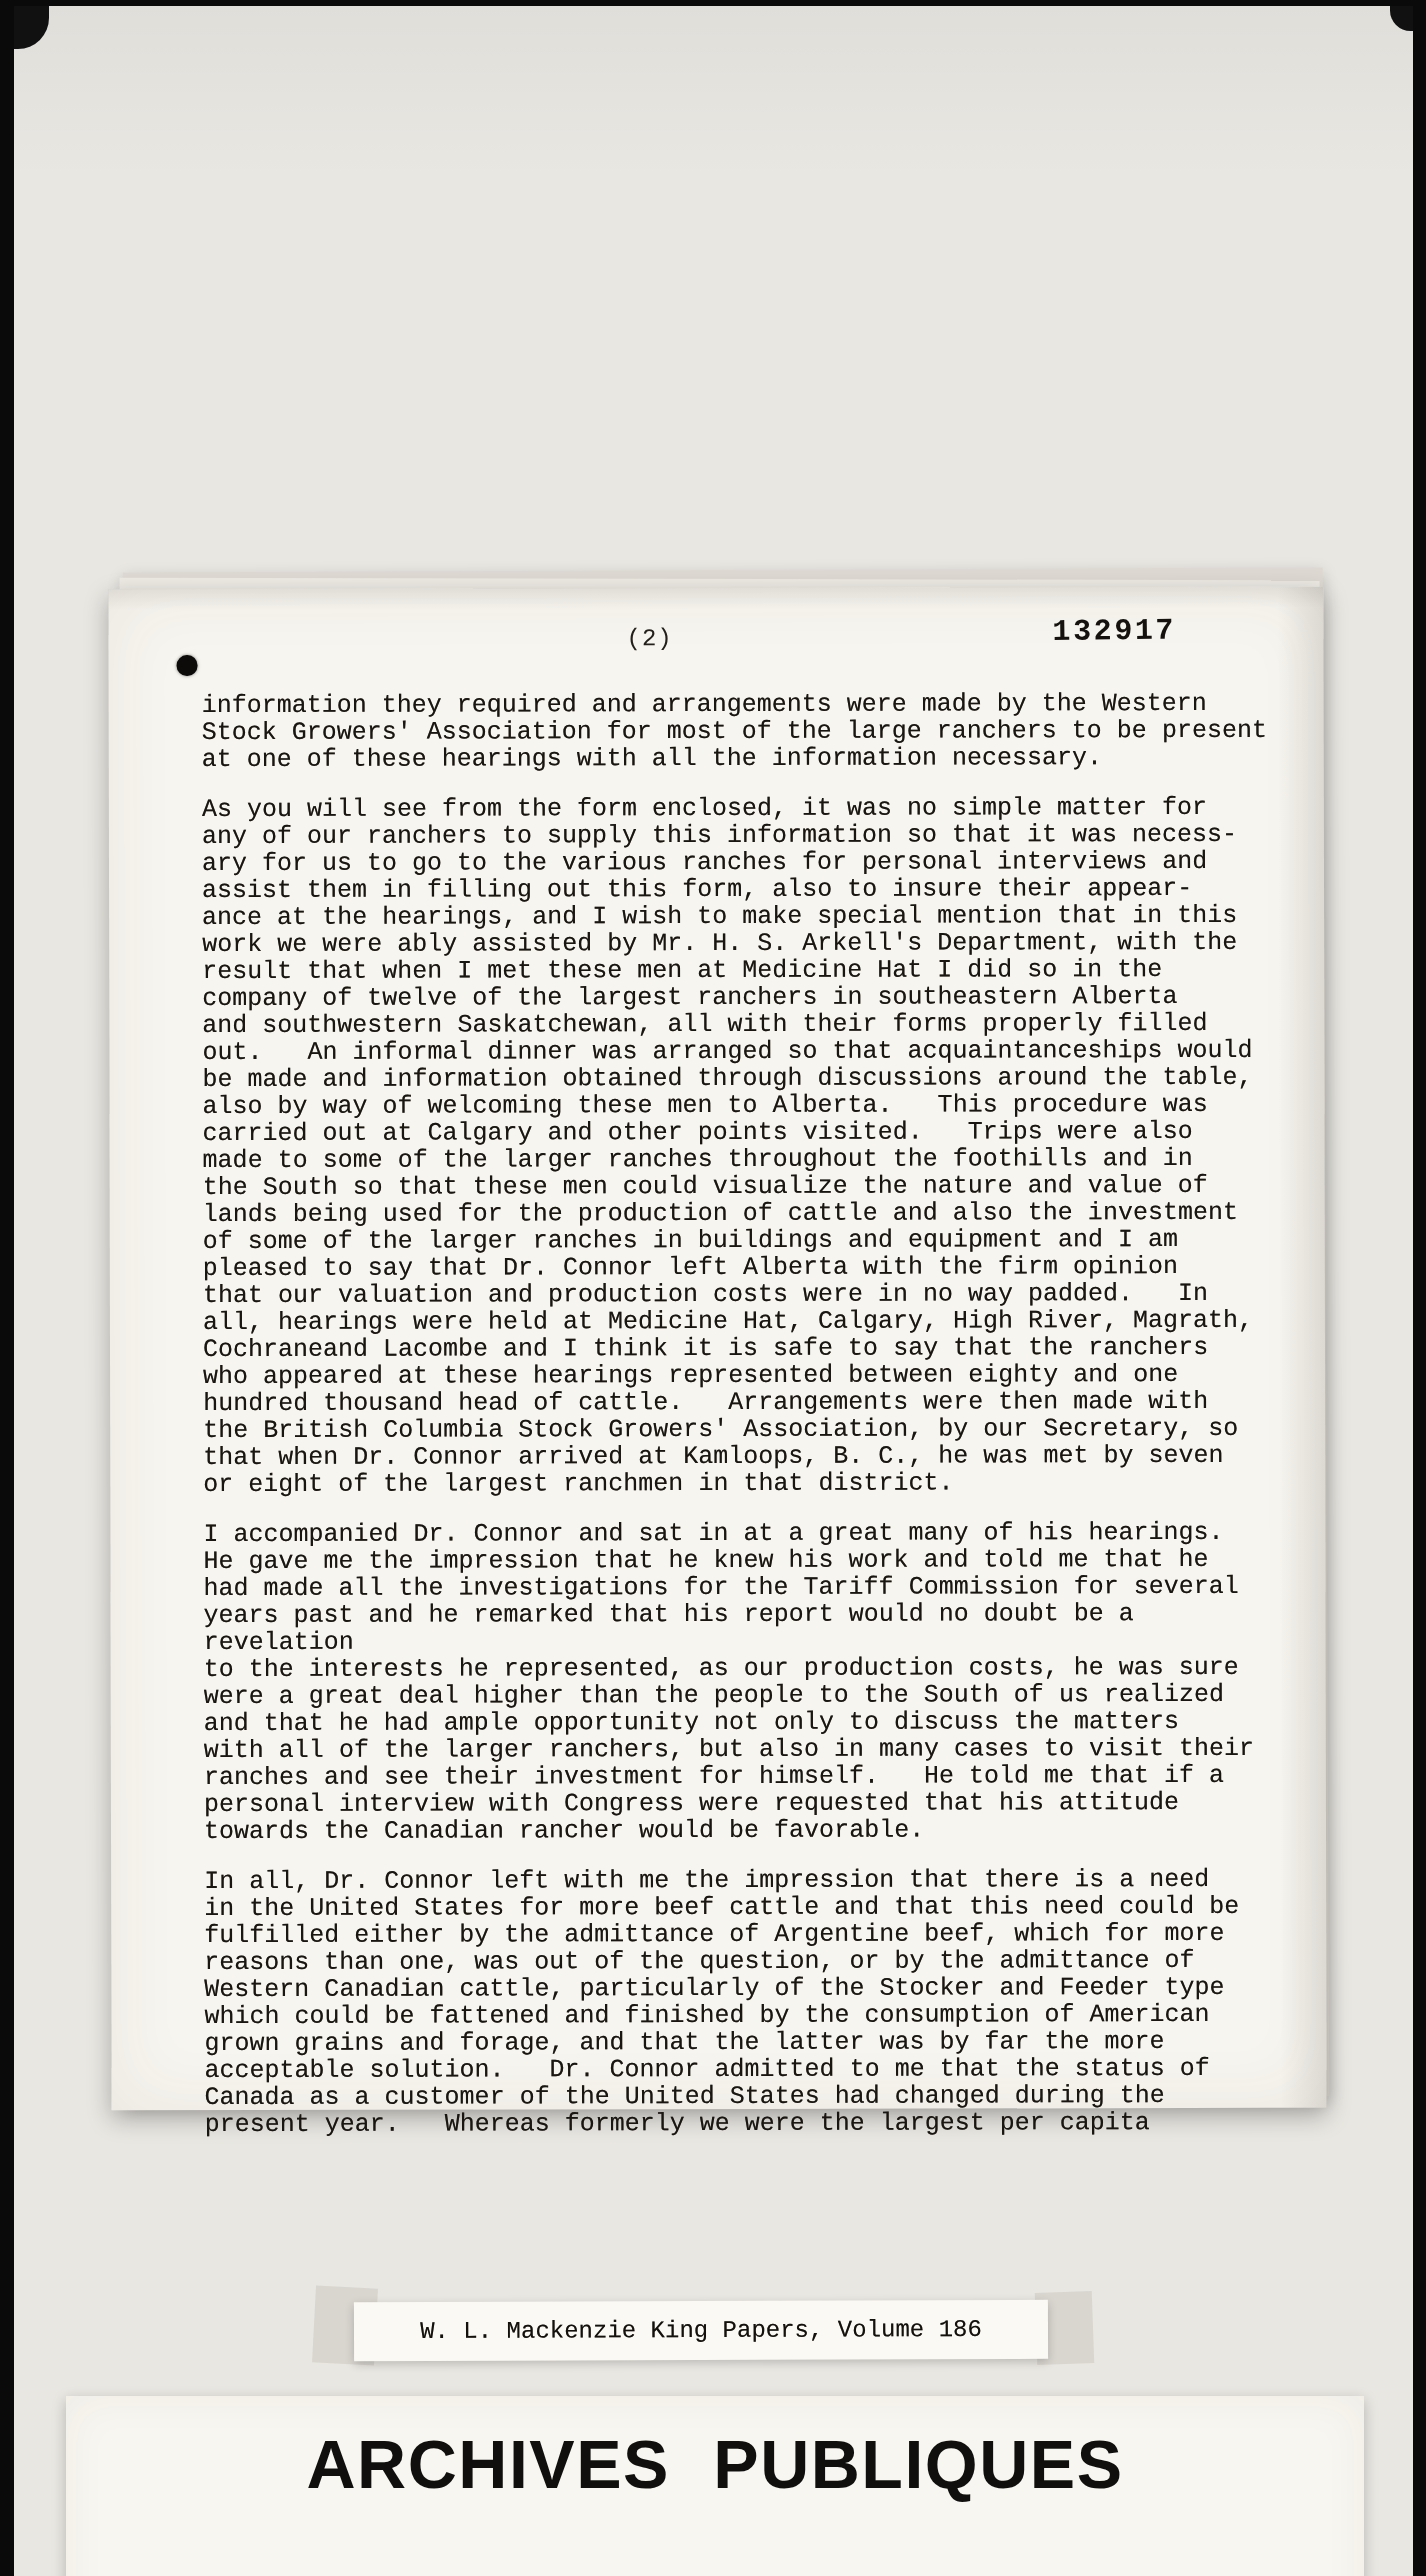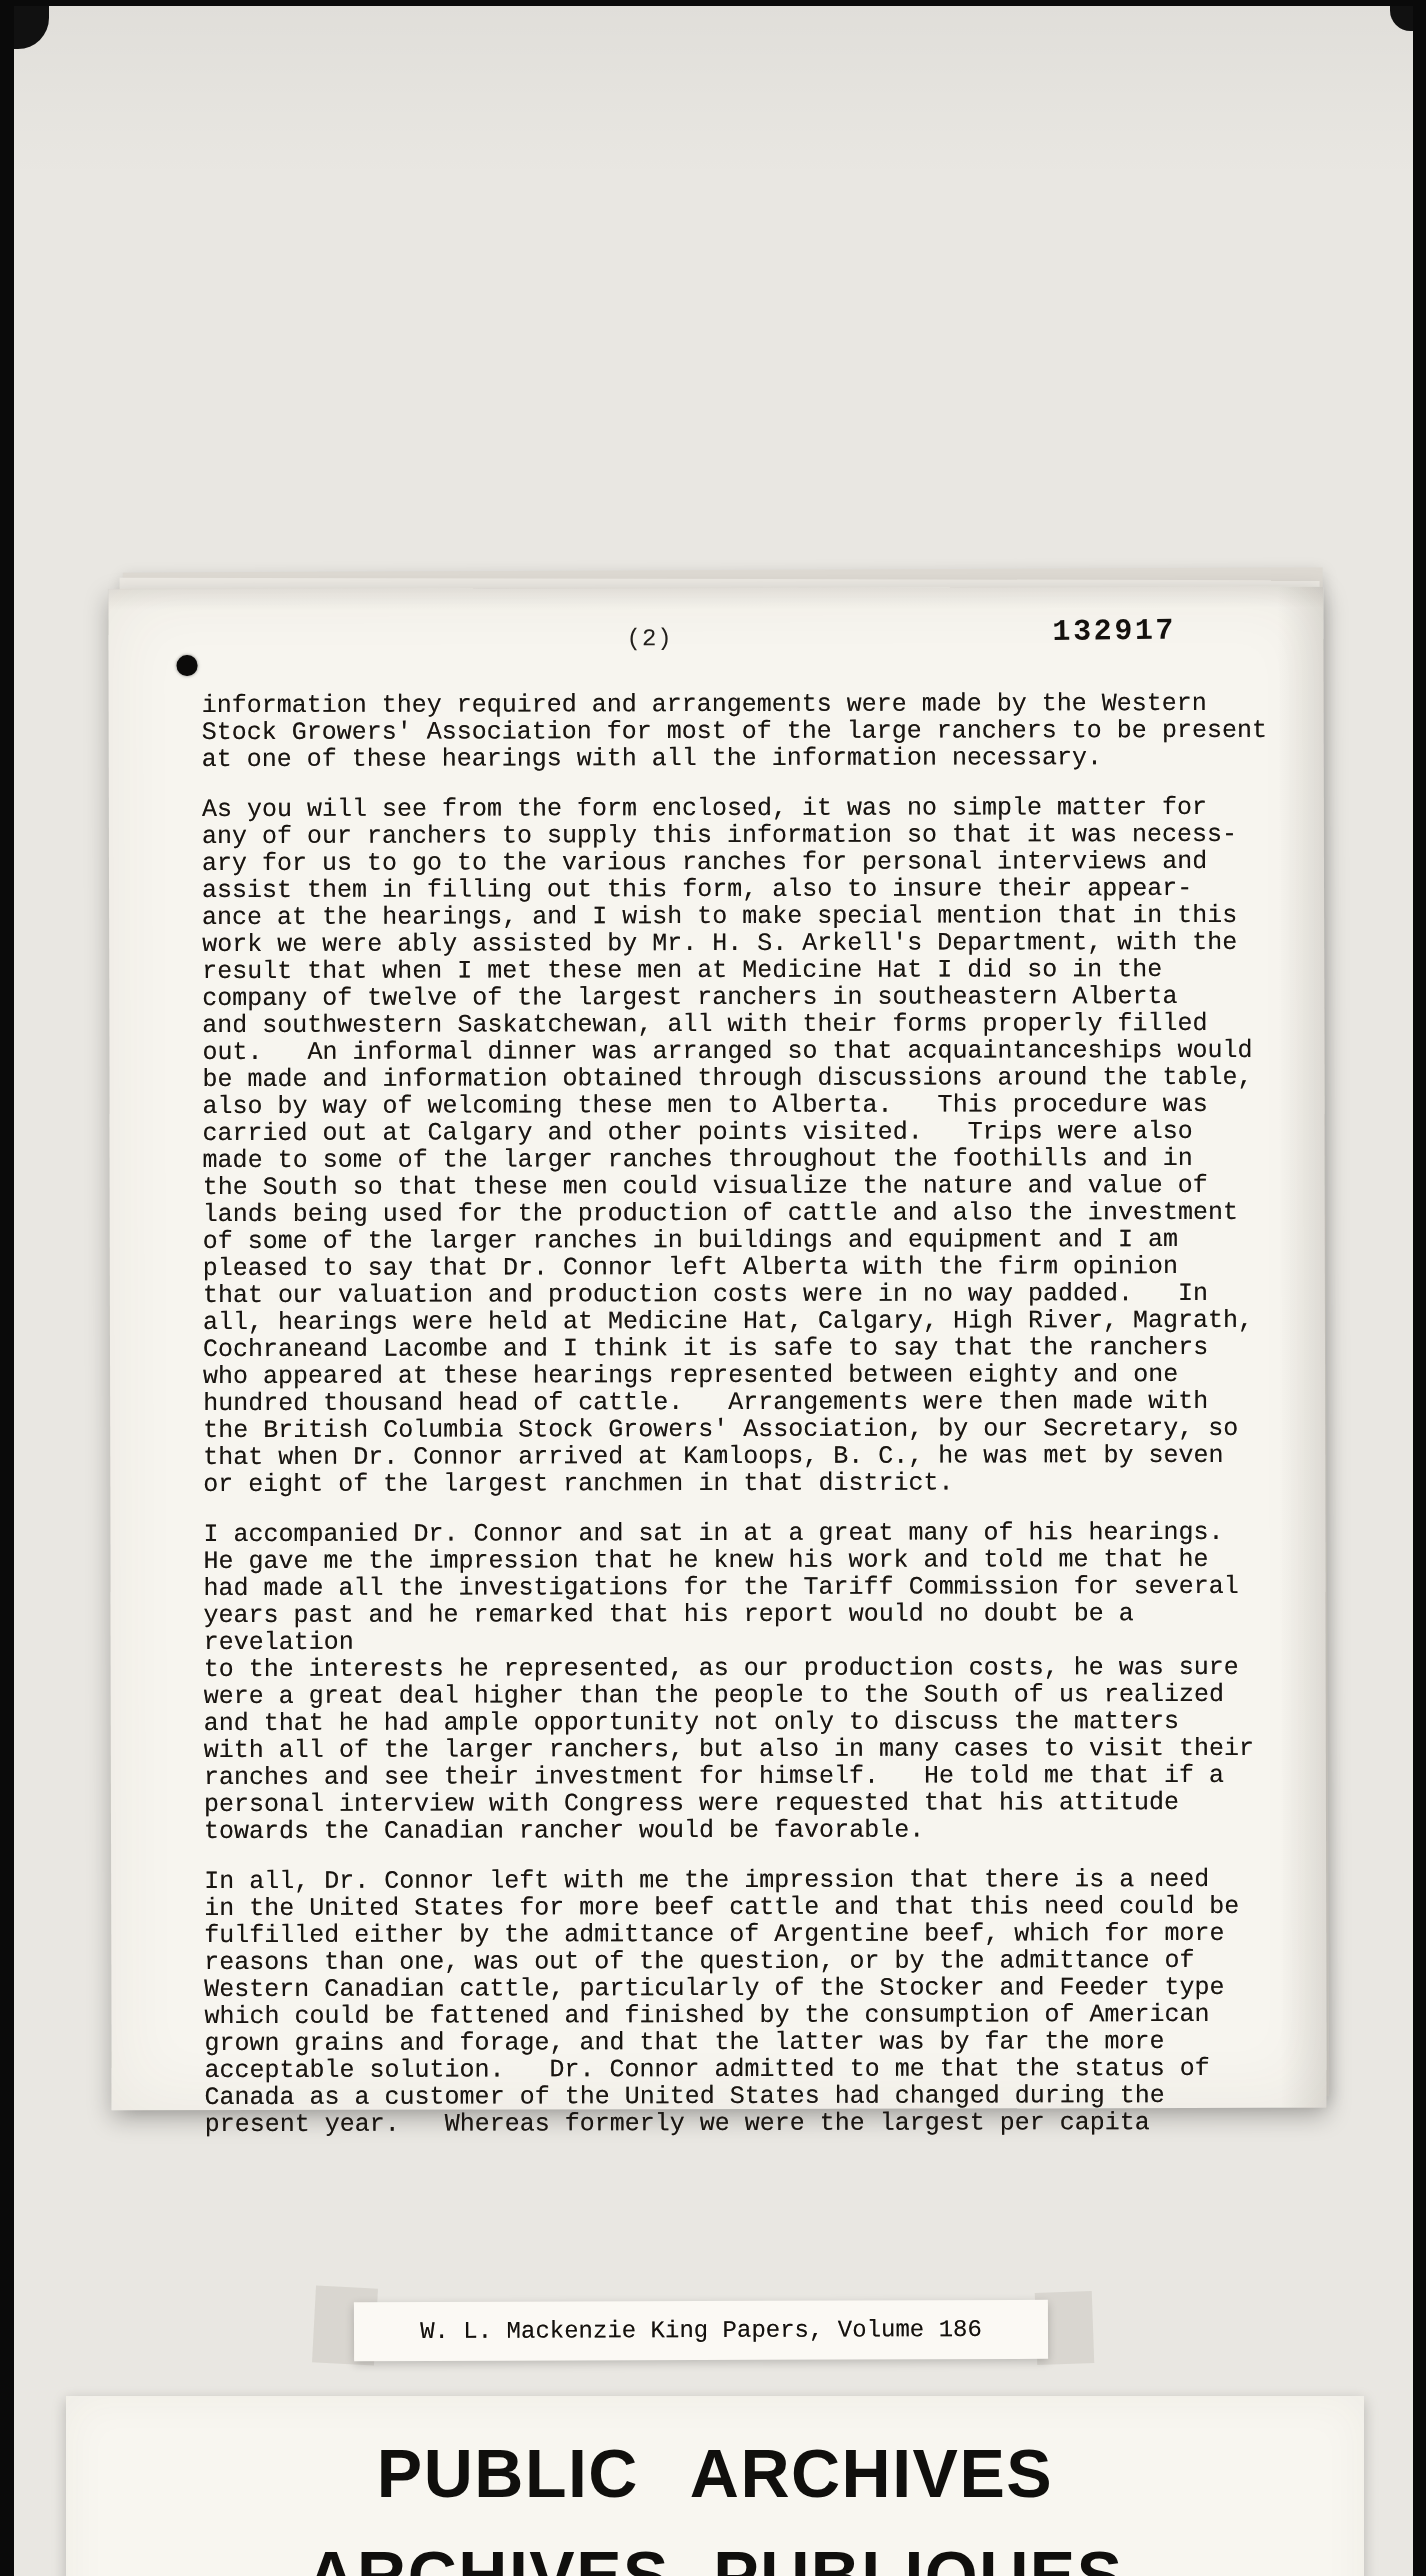--- a/index.html
+++ b/index.html
@@ -206,17 +206,16 @@
 </div>
 
 <div class="tape tape-a"></div>
 <div class="tape tape-b"></div>
 
 <div class="caption-strip">
   <span class="caption-text">W. L. Mackenzie King Papers, Volume 186</span>
 </div>
 
 <div class="stamp-band">
-  <div class="stamp-line-1">PUBLIC ARCHIVES</div>
   <div class="stamp-line-2">ARCHIVES PUBLIQUES</div>
 
 </div>
 
 
 </body></html>

